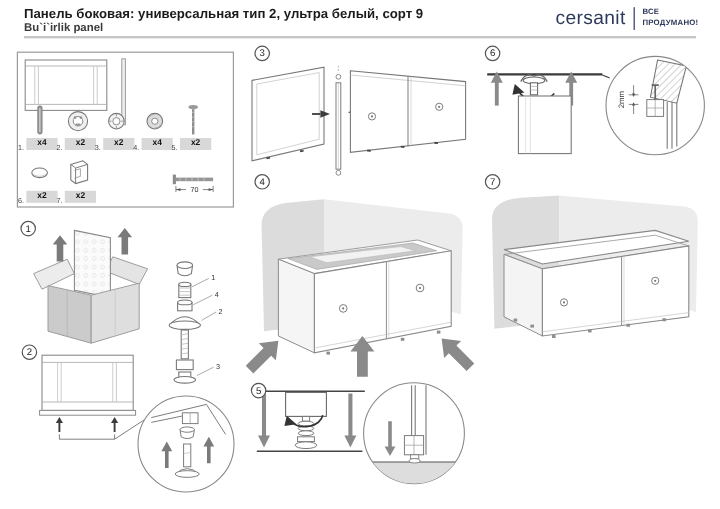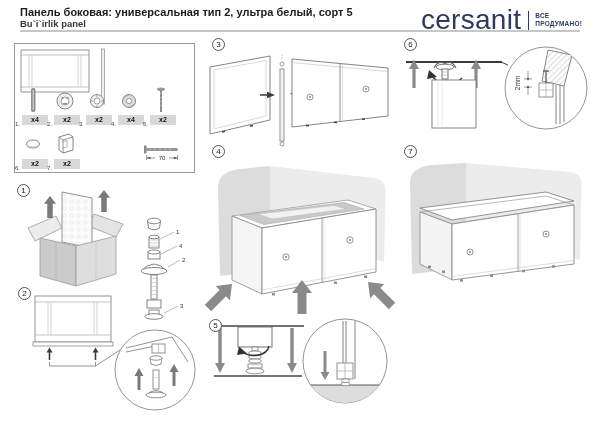--- a/index.html
+++ b/index.html
@@ -5,21 +5,21 @@
   * { margin:0; padding:0; box-sizing:border-box; }
   html,body { background:#ffffff; }
   body { font-family:"Liberation Sans", sans-serif; }
   .page { position:relative; width:600px; height:424px; background:#fff; overflow:hidden; }
   .abs { position:absolute; }
 
   
   .title { position:absolute; left:20px; top:6px; font-size:11px; font-weight:bold; color:#1b1b1b; }
   .subtitle { position:absolute; left:20px; top:18px; font-size:9.5px; color:#3a3a3a;font-weight:bold; }
   .logo { position:absolute; right:18px; top:6px; display:flex; align-items:center; }
-  .brand { font-size:28px; font-weight:500; color:#2e3a5c; letter-spacing:0.3px; line-height:1; }
+  .brand { font-size:16px; font-weight:500; color:#2e3a5c; letter-spacing:0.3px; line-height:1; }
   .logo-sep { width:1px; height:19px; background:#2e3a5c; margin:0 6px 0 7px; }
   .tagline { font-size:6.5px; font-weight:bold; color:#2e3a5c; line-height:1.25; letter-spacing:0.2px; }
   .divider { position:absolute; left:20px; top:30px; width:560px; height:2px; background:#c6c6c6; }
 
   
   .stepnum { position:absolute; width:13px; height:13px; border:1px solid #555; border-radius:50%;
              background:#fff; color:#222; font-size:8px; display:flex; align-items:center;
              justify-content:center; z-index:5; }
 
   
@@ -35,21 +35,21 @@
   .p1 { left:2px; } .p2 { left:34px; } .p3 { left:66px; } .p4 { left:98px; } .p5 { left:130px; }
   .p6 { left:2px; } .p7 { left:34px; }
   svg { display:block; overflow:visible; }
   svg text { font-family:"Liberation Sans", sans-serif; }
 </style>
 </head>
 <body>
 
 <div class="page">
 
-  <div class="title">Панель боковая: универсальная тип 2, ультра белый, сорт 5</div>
+  <div class="title">Панель боковая: универсальная тип 2, ультра белый, сорт 9</div>
   <div class="subtitle">Bu`i`irlik panel</div>
   <div class="logo">
     <span class="brand">cersanit</span>
     <span class="logo-sep"></span>
     <span class="tagline">
       <span style="display:block">ВСЕ</span>
       <span style="display:block">ПРОДУМАНО!</span>
     </span>
   </div>
   <div class="divider"></div>

